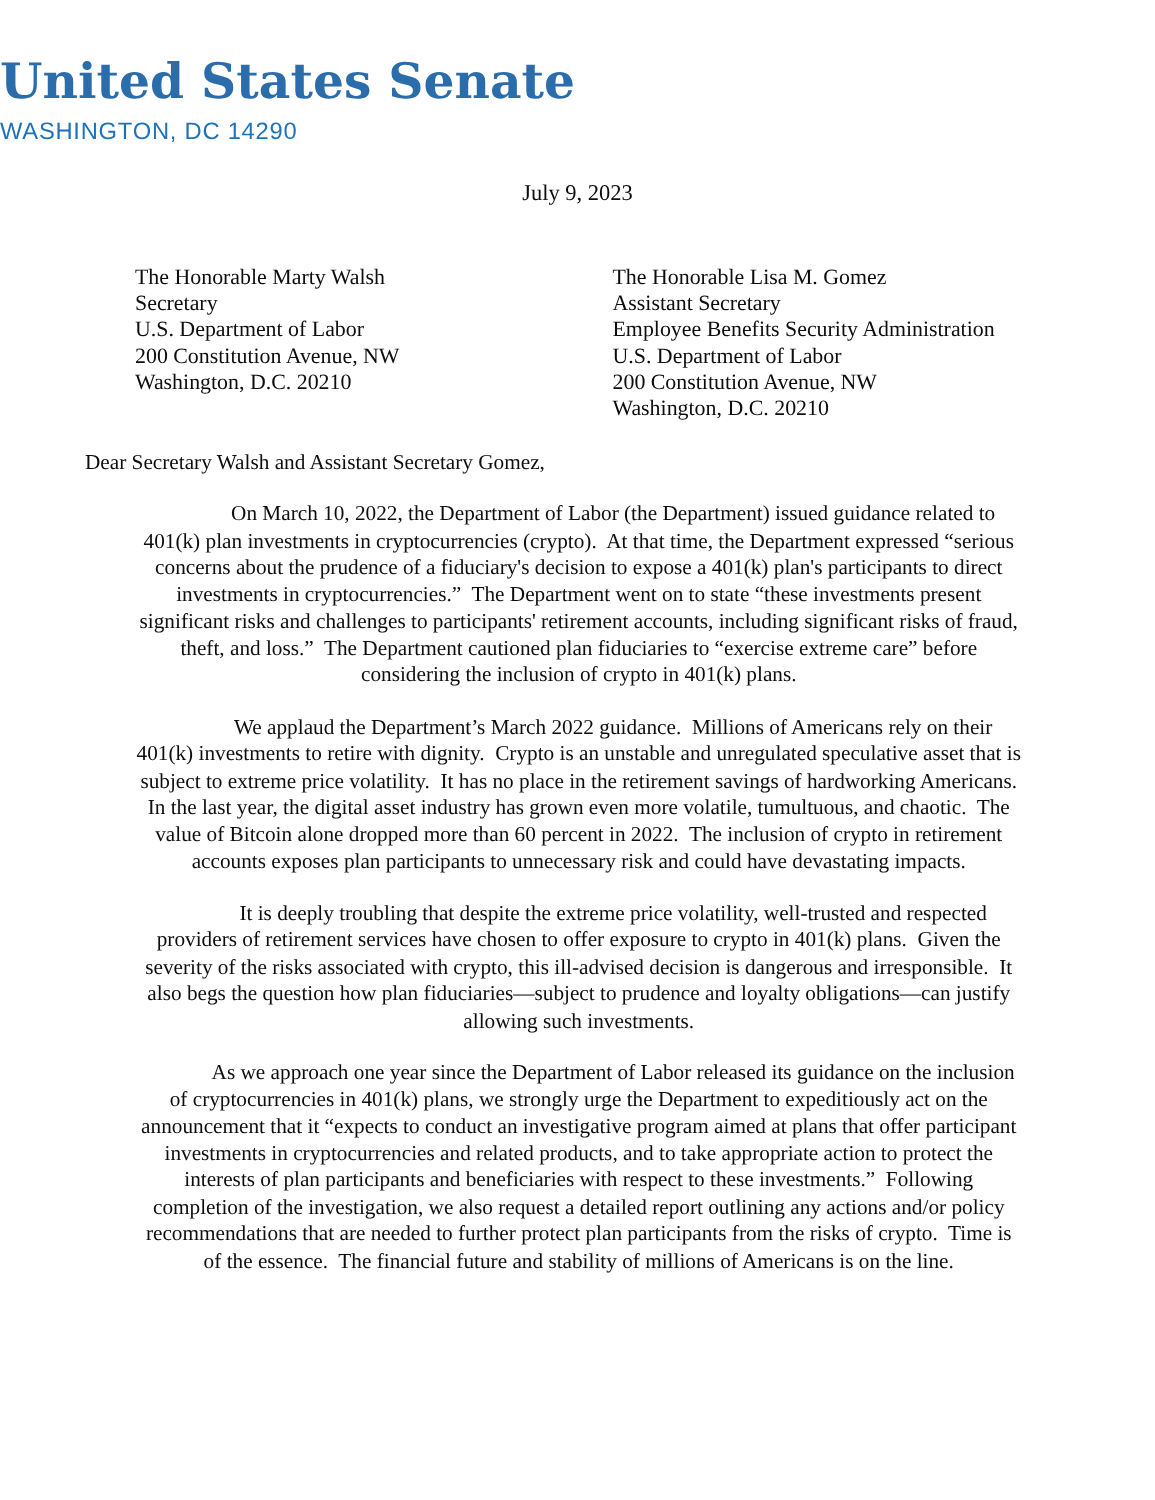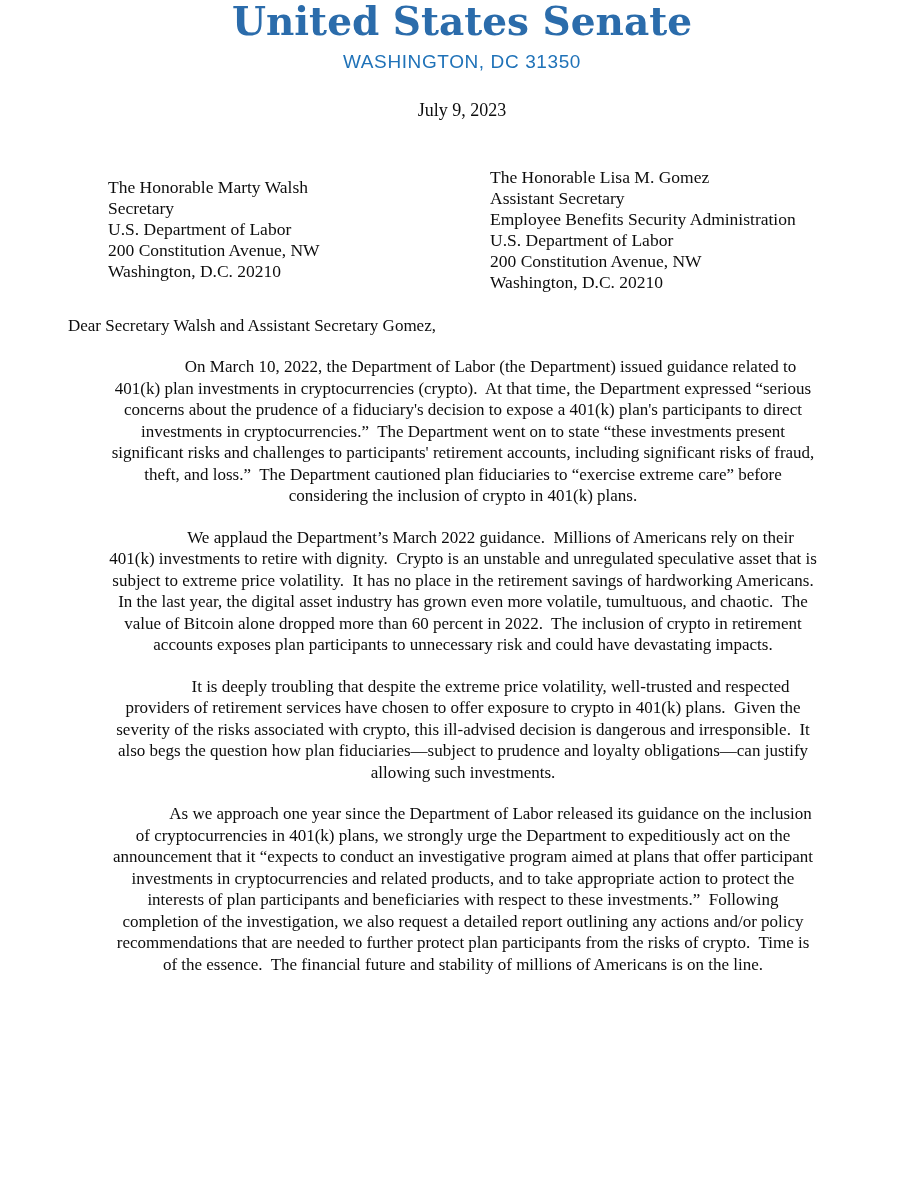--- a/index.html
+++ b/index.html
@@ -11,21 +11,22 @@
     position: relative;
     width: 924px;
     height: 1200px;
     margin: 0 auto;
     background: #ffffff;
     font-family: "Liberation Serif", serif;
     color: #0d0d0d;
     overflow: hidden;
   }
   .letterhead {
-    text-align: center;
+    padding-top: 44px;
+    text-align: left;
   }
   .org-name {
     font-family: "DejaVu Serif", serif;
     font-weight: bold;
     font-size: 39px;
     letter-spacing: 0px;
     line-height: 1.1;
   }
   .org-city {
     margin-top: 8px;
@@ -34,21 +35,20 @@
     letter-spacing: 0.6px;
   }
   .date-line {
     margin-top: 27px;
     text-align: center;
     font-size: 18px;
   }
   .recipients {
     display: flex;
     margin: 46px 106px 0 108px;
-    align-items: center;
   }
   .recipient-col {
     font-size: 17.5px;
     line-height: 21px;
   }
   .recipient-left {
     width: 382px;
     flex: 0 0 382px;
   }
   .recipient-right {
@@ -69,21 +69,21 @@
     white-space: pre-wrap;
   }
 </style>
 </head>
 <body>
 
 <div class="page">
 
   <div class="letterhead">
     <div class="org-name" style="color: rgb(43, 108, 171);">United States Senate</div>
-    <div class="org-city" style="color: rgb(31, 114, 184);">WASHINGTON, DC 31350</div>
+    <div class="org-city" style="color: rgb(31, 114, 184);">WASHINGTON, DC 14290</div>
   </div>
 
   <div class="date-line">July 9, 2023</div>
 
   <div class="recipients">
     <div class="recipient-col recipient-left">
       <div>The Honorable Marty Walsh</div>
       <div>Secretary</div>
       <div>U.S. Department of Labor</div>
       <div>200 Constitution Avenue, NW</div>

